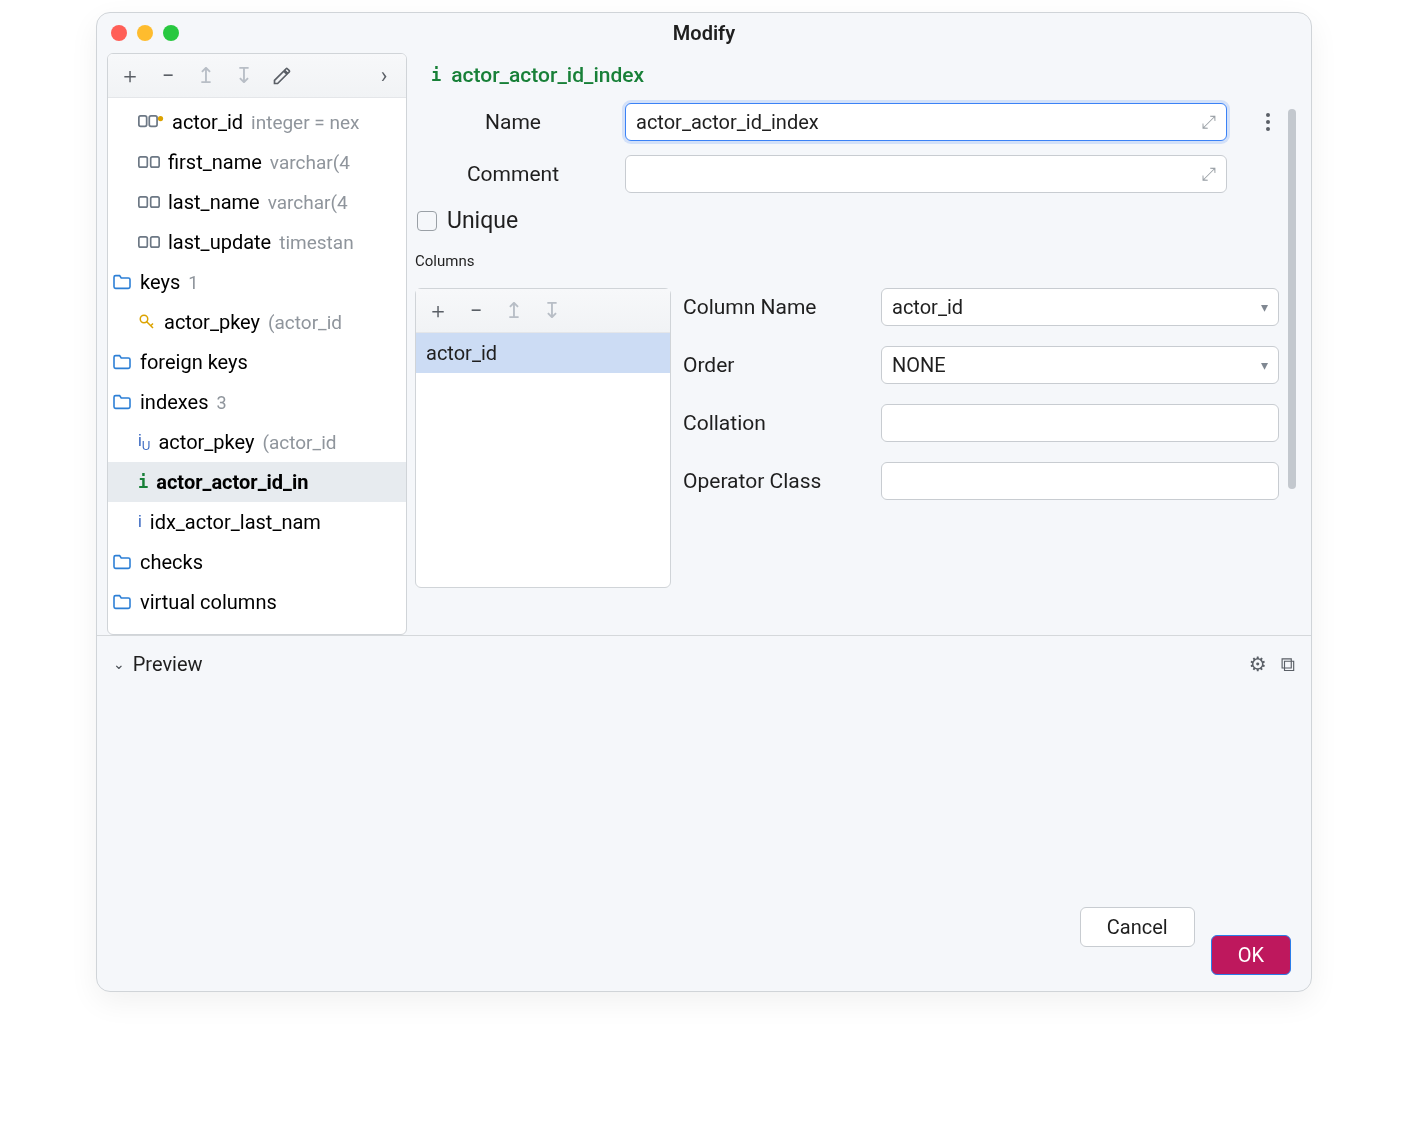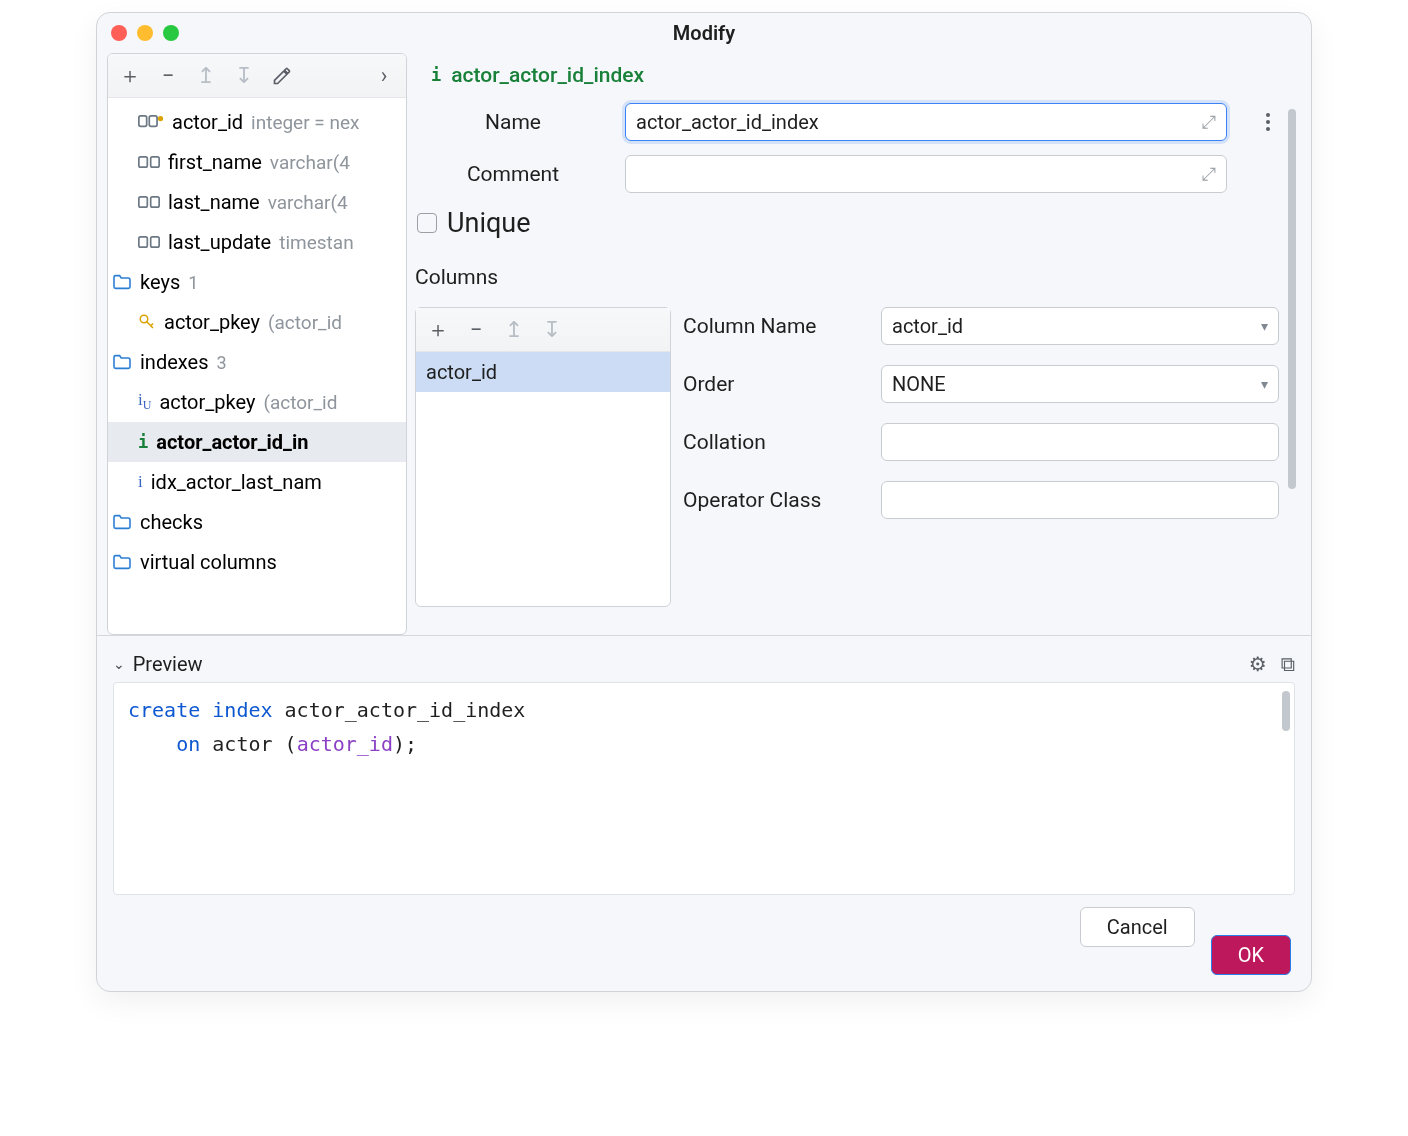--- a/index.html
+++ b/index.html
@@ -54,21 +54,21 @@
   }
   .tree-item.indent1 { padding-left:30px;}
   .tree-item.indent0 { padding-left:4px;}
   .tree-item .lbl { color:#000; }
   .tree-item .meta { color:#8f959c; font-size:19px;}
   .tree-item.selected { background:#e7ebef; }
   .tree-item.selected .lbl { font-weight:700; color:#000000;}
   .folder-icon{ color:#2c7fd6; display:inline-flex;}
   .col-icon{ color:#6d7885; display:inline-flex;}
   .key-icon{ color:#dca300; display:inline-flex;}
-  .idx-icon{ color:#3867c0; font-size:17px; font-family:Liberation Serif, serif;}
+  .idx-icon{ color:#3867c0; font-size:17px; font-family:Liberation Sans, sans-serif;}
   .green-icon{ color:#188038; font-size:17px; font-family:ui-monospace,Menlo,monospace; font-weight:600;}
   .badge{ color:#8f959c; font-size:18px;}
 
   .main { flex:1; display:flex; flex-direction:column; min-width:0; position:relative; }
   .bc { height:44px; display:flex; align-items:center; gap:10px; padding-left:16px; font-size:21px;}
   .bc .name { color:#188038; font-weight:500;}
   .formarea {
     display:flex; flex-direction:column; gap:14px;
     padding:6px 20px 8px 0;
   }
@@ -76,21 +76,21 @@
   .row > label { width:196px; font-size:21px; }
   .input, .select {
     flex:1; height:38px; border:1px solid #c8ccd1; border-radius:6px;
     background:#fff; padding:0 10px; font-size:20px; display:flex; align-items:center;
   }
   .input.focused { border-color:#3b82f6; box-shadow:0 0 0 3px rgba(59,130,246,.18);}
   .kebab { width:22px; height:22px; display:flex; flex-direction:column; gap:3px; align-items:center; justify-content:center; margin-left:16px;}
   .kebab span{width:4px;height:4px;border-radius:50%;background:#5a5f66;}
   .expand-glyph{ color:#9aa0a6; font-size:18px; margin-left:auto;}
   .checkbox { width:20px; height:20px; border:1.5px solid #9aa0a6; border-radius:4px; margin-right:10px;}
-  .section-title{ font-size:21px; margin-top:12px;}
+  .section-title{ font-size:15px; margin-top:4px;}
   .cols-split{ display:flex; gap:12px; margin-top:4px;}
   .cols-panel{
     width:256px; border:1px solid #d0d4d8; border-radius:6px; background:#fff; display:flex; flex-direction:column;
     height:300px;
   }
   .cols-list{ flex:1; }
   .cols-list .item{ height:40px; display:flex; align-items:center; padding:0 10px; background:#ccdcf4;}
   .cols-form{ flex:1; display:flex; flex-direction:column; gap:20px;}
   .field-row{ display:flex; align-items:center; gap:10px;}
   .field-row label{ width:188px; font-size:21px;}
@@ -214,20 +214,28 @@
             </span>
             <span class="lbl">actor_pkey</span> 
             <span class="meta">(actor_id</span>
           </div>
           <div class="tree-item indent0">
             <span class="folder-icon">
               <svg width="20" height="16" viewBox="0 0 24 20" fill="none" stroke="#2c7fd6" stroke-width="2">
                 <path d="M2 4a2 2 0 0 1 2-2h5l2 3h9a2 2 0 0 1 2 2v9a2 2 0 0 1-2 2H4a2 2 0 0 1-2-2V4z"></path>
               </svg>
             </span>
+            <span class="lbl">foreign keys</span>
+          </div>
+          <div class="tree-item indent0">
+            <span class="folder-icon">
+              <svg width="20" height="16" viewBox="0 0 24 20" fill="none" stroke="#2c7fd6" stroke-width="2">
+                <path d="M2 4a2 2 0 0 1 2-2h5l2 3h9a2 2 0 0 1 2 2v9a2 2 0 0 1-2 2H4a2 2 0 0 1-2-2V4z"></path>
+              </svg>
+            </span>
             <span class="lbl">indexes</span> 
             <span class="badge">3</span>
           </div>
           <div class="tree-item indent1">
             <span class="idx-icon">i<sub style="font-size:12px">U</sub></span>
             <span class="lbl">actor_pkey</span> 
             <span class="meta">(actor_id</span>
           </div>
           <div class="tree-item indent1 selected">
             <span class="green-icon">i</span>
@@ -282,21 +290,21 @@
           <label>Comment</label>
           <div class="input">
             <span></span>
             <span class="expand-glyph">⤢</span>
           </div>
           <div style="width:38px"></div>
         </div>
 
         <div style="display:flex;align-items:center;margin-left:2px">
           <div class="checkbox"></div>
-          <span style="font-size:27px">Unique</span>
+          <span style="font-size:23px">Unique</span>
         </div>
 
         <div class="section-title">Columns</div>
 
         <div class="cols-split">
           <div class="cols-panel">
             <div class="toolbar">
               <div class="tb-btn">＋</div>
               <div class="tb-btn">−</div>
               <div class="tb-btn disabled">↥</div>
@@ -342,22 +350,19 @@
 
   <div class="preview">
     <div class="preview-head">
       <span class="chev-down">⌄</span>
       <span class="pv-title">Preview</span>
       <div class="pv-icons">
         <span>⚙</span>
         <span>⧉</span>
       </div>
     </div>
-    <div class="code"><span class="kw">create</span> <span class="kw">index</span> <span>actor_actor_id_index</span>
-    <span class="kw">on</span> <span>actor</span> (<span class="ident">actor_id</span>);
-<div class="scroll-stub"></div></div>
   </div>
 
   <div class="buttons">
     <div class="btn">Cancel</div>
     <div class="btn primary">OK</div>
   </div>
 </div>
 
 </body></html>

